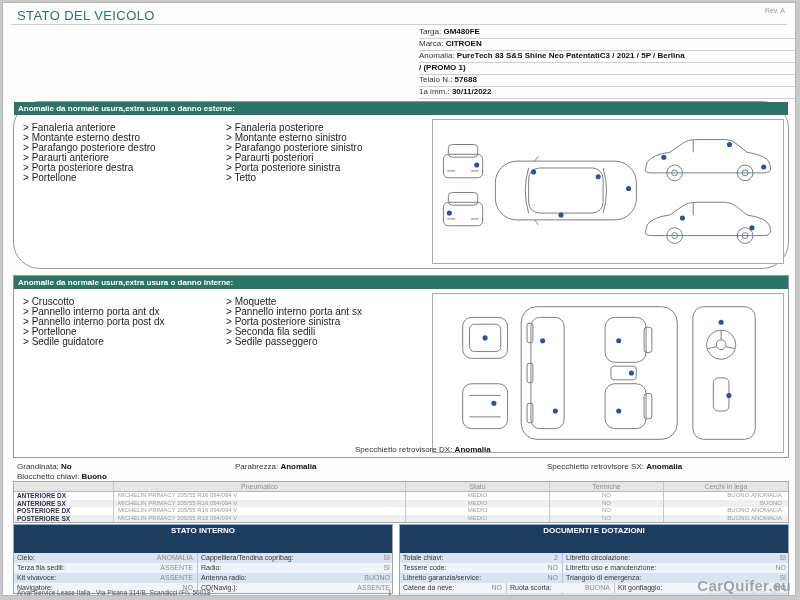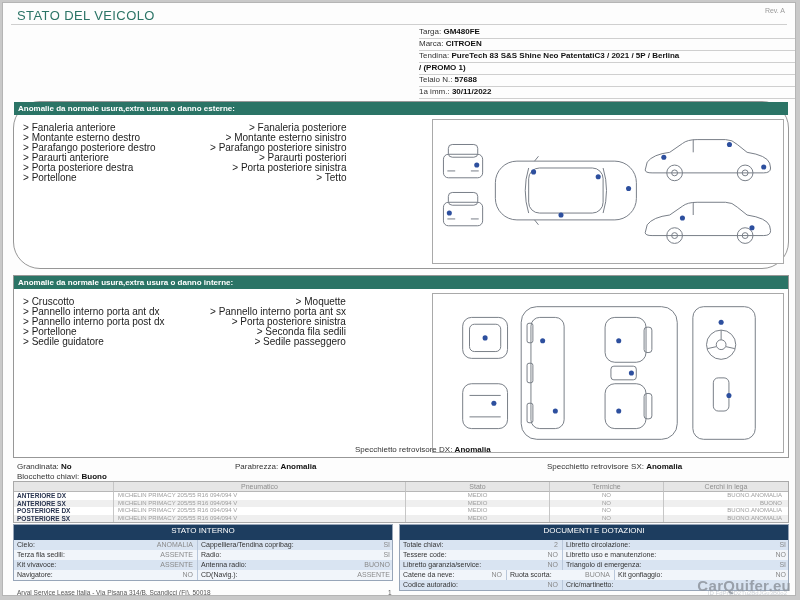--- a/index.html
+++ b/index.html
@@ -21,21 +21,21 @@
               padding:1px 0 2px 0; line-height:8px; white-space:nowrap; overflow:hidden; }
   .info-row b { color:#101010; }
 
   .anom-box { position:absolute; left:10px; width:776px; border:1px solid #979797; background:#fff; }
   #box-ext { top:98px;  height:168px;border-radius:27px; }
   #box-int { top:272px; height:183px; }
   .anom-header { height:13px; line-height:13px; background:var(--teal); color:#fff;
                  font-weight:bold; font-size:8px; padding-left:4px; }
   .anom-body { position:relative; height:calc(100% - 13px); }
   .anom-list { position:absolute; left:9px; top:8px; font-size:10px; line-height:10px; color:#1d1d1d; }
-  .anom-list.col2 { left:196px;text-align:right; }
+  .anom-list.col2 { left:212px; }
   .anom-item { white-space:nowrap; }
   .anom-item::before { content:"> "; }
   .diagram { position:absolute; top:4px; right:4px; bottom:4px; width:352px;
              border:1px solid #a9a9a9; background:#fff; }
   .diagram svg { width:100%; height:100%; display:block; }
   .car { stroke:#767c85; fill:none; stroke-width:1; }
   .dots circle { fill:var(--dot); stroke:none; }
 
   .s-item { position:absolute; font-size:8px; color:#333; white-space:nowrap; }
   .s-item b { color:#101010; }
@@ -50,22 +50,22 @@
   .tire-body > div { height:7.5px; line-height:7.5px; }
   .tl { font-size:6.5px; font-weight:bold; color:#2a3550; padding-left:3px; }
   .tv { font-size:6px; color:#9d9d9d; text-align:center; }
   .tv.tname  { text-align:left; padding-left:4px; }
   .tv.rim    { text-align:right; padding-right:6px; }
   .tire-body.alt { background:#efefef; }
 
   .btable { position:absolute; top:521px; border:1px solid #97a5b8; background:#fff; }
   #t-interno { left:10px;  width:380px; }
   #t-doc     { left:396px; width:390px; }
-  .bt-header { height:15px; line-height:11px; background:var(--navy); color:#fff;
-               font-weight:normal; font-size:8px; text-align:center; }
+  .bt-header { height:28px; line-height:11px; background:var(--navy); color:#fff;
+               font-weight:bold; font-size:8px; text-align:center; }
   .bt-row { display:grid; font-size:7px; height:10px; line-height:10px; }
   .bt-row.alt { background:#d9e4f2; }
   .bt-row:not(.alt) { background:#f1f5fa; }
   #t-interno .cols4 { grid-template-columns:95px 88px 138px 59px; }
   #t-doc .cols4 { grid-template-columns:90px 72px 152px 76px; }
   #t-doc .cols6 { grid-template-columns:72px 34px 60px 48px 76px 100px; }
   .bl { color:#333; padding-left:3px; white-space:nowrap; overflow:hidden; }
   .bl.sep { border-left:1px solid #b9c7da; }
   .bv { color:#8a8a8a; text-align:right; padding-right:4px; white-space:nowrap; }
 
@@ -81,21 +81,21 @@
 <div class="page">
 
   <div class="title">STATO DEL VEICOLO</div>
   <div class="rev">Rev. A</div>
   <div class="head-rule"></div>
 
 
   <div class="info-col info-right">
     <div class="info-row"><span>Targa:</span> <b>GM480FE</b></div>
     <div class="info-row"><span>Marca:</span> <b>CITROEN</b></div>
-    <div class="info-row"><span>Tendina:</span> <b>PureTech 83 S&amp;S Shine Neo PatentatiC3 / 2021 / 5P / Berlina</b></div>
+    <div class="info-row"><span>Anomalia:</span> <b>PureTech 83 S&amp;S Shine Neo PatentatiC3 / 2021 / 5P / Berlina</b></div>
     <div class="info-row"><span></span> <b>/ (PROMO 1)</b></div>
     <div class="info-row"><span>Telaio N.:</span> <b>57688</b></div>
     <div class="info-row"><span>1a imm.:</span> <b>30/11/2022</b></div>
   </div>
 
   <div class="anom-box" id="box-ext">
     <div class="anom-header">Anomalie da normale usura,extra usura o danno esterne:</div>
     <div class="anom-body">
       <div class="anom-list">
         <div class="anom-item">Fanaleria anteriore</div>

